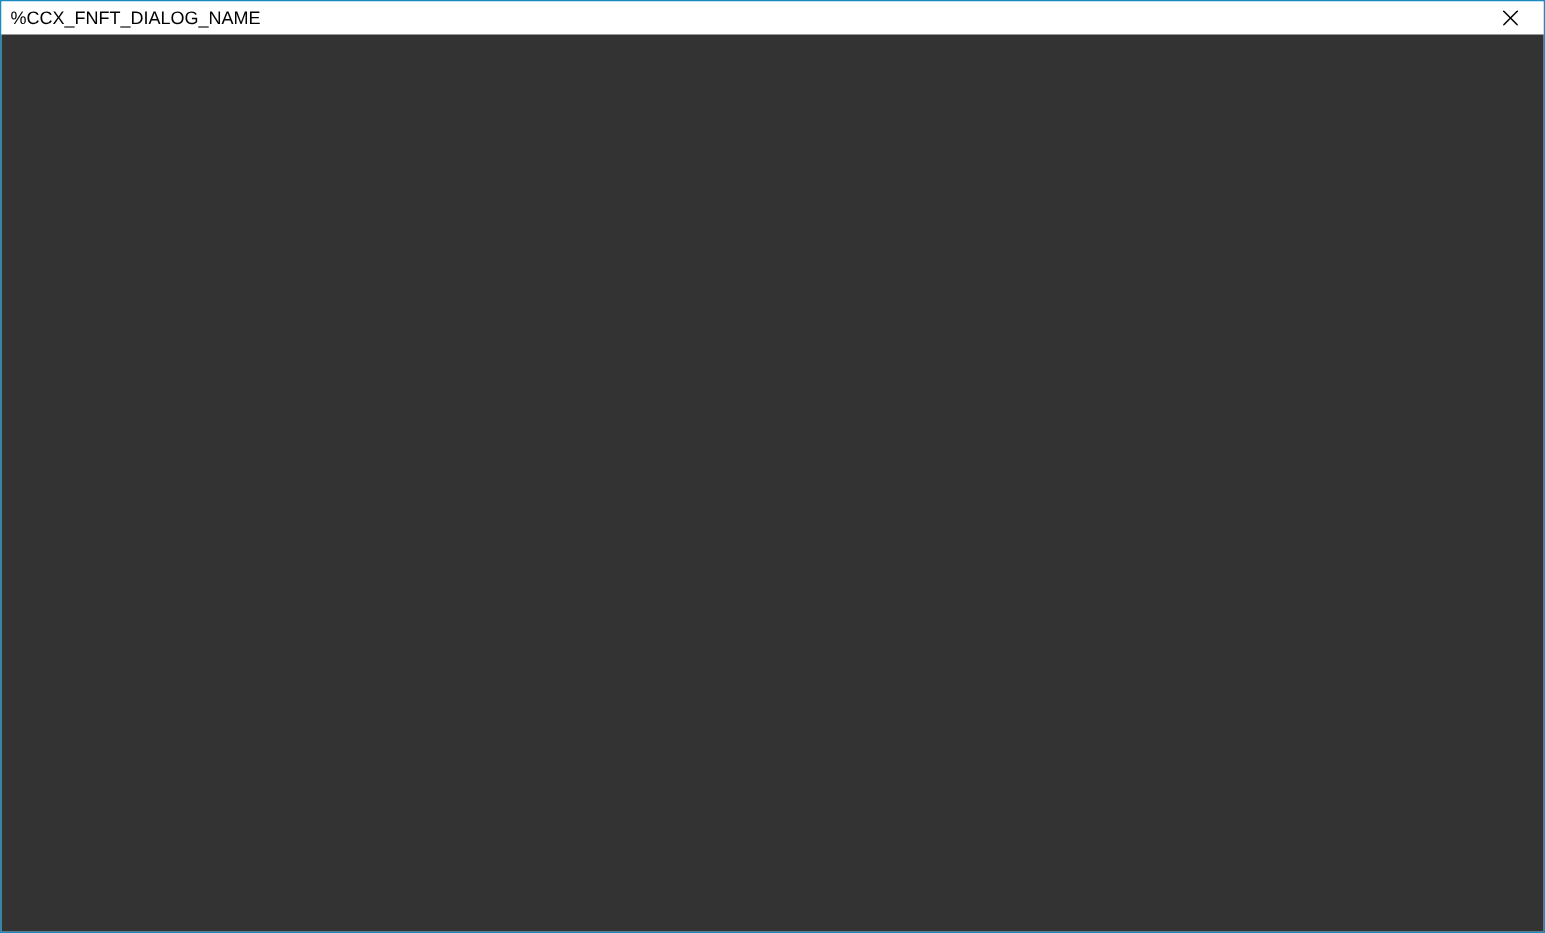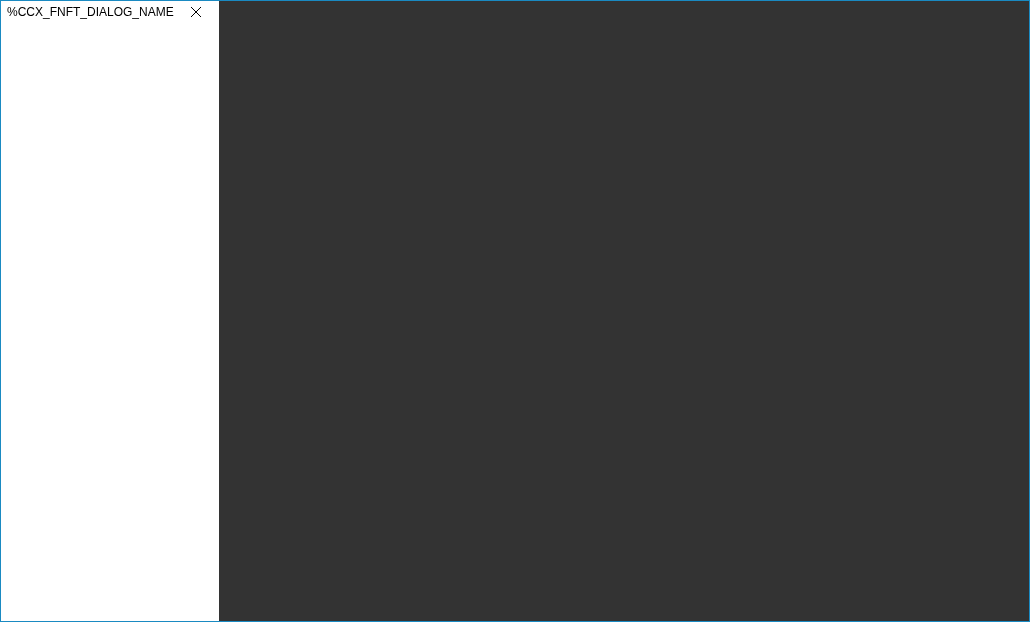--- a/index.html
+++ b/index.html
@@ -12,21 +12,21 @@
       height: 622px;
       font-family: "Segoe UI", Tahoma, sans-serif;
       background: #ffffff;
       overflow: hidden;
     }
     .window {
       width: 100%;
       height: 100%;
       border: 1px solid #1a8ac2;
       display: flex;
-      flex-direction: row;
+      flex-direction: column;
       background: #ffffff;
     }
     .titlebar {
       height: 22px;
       background: #ffffff;
       display: flex;
       align-items: center;
       justify-content: space-between;
       padding-left: 6px;
       flex-shrink: 0;

